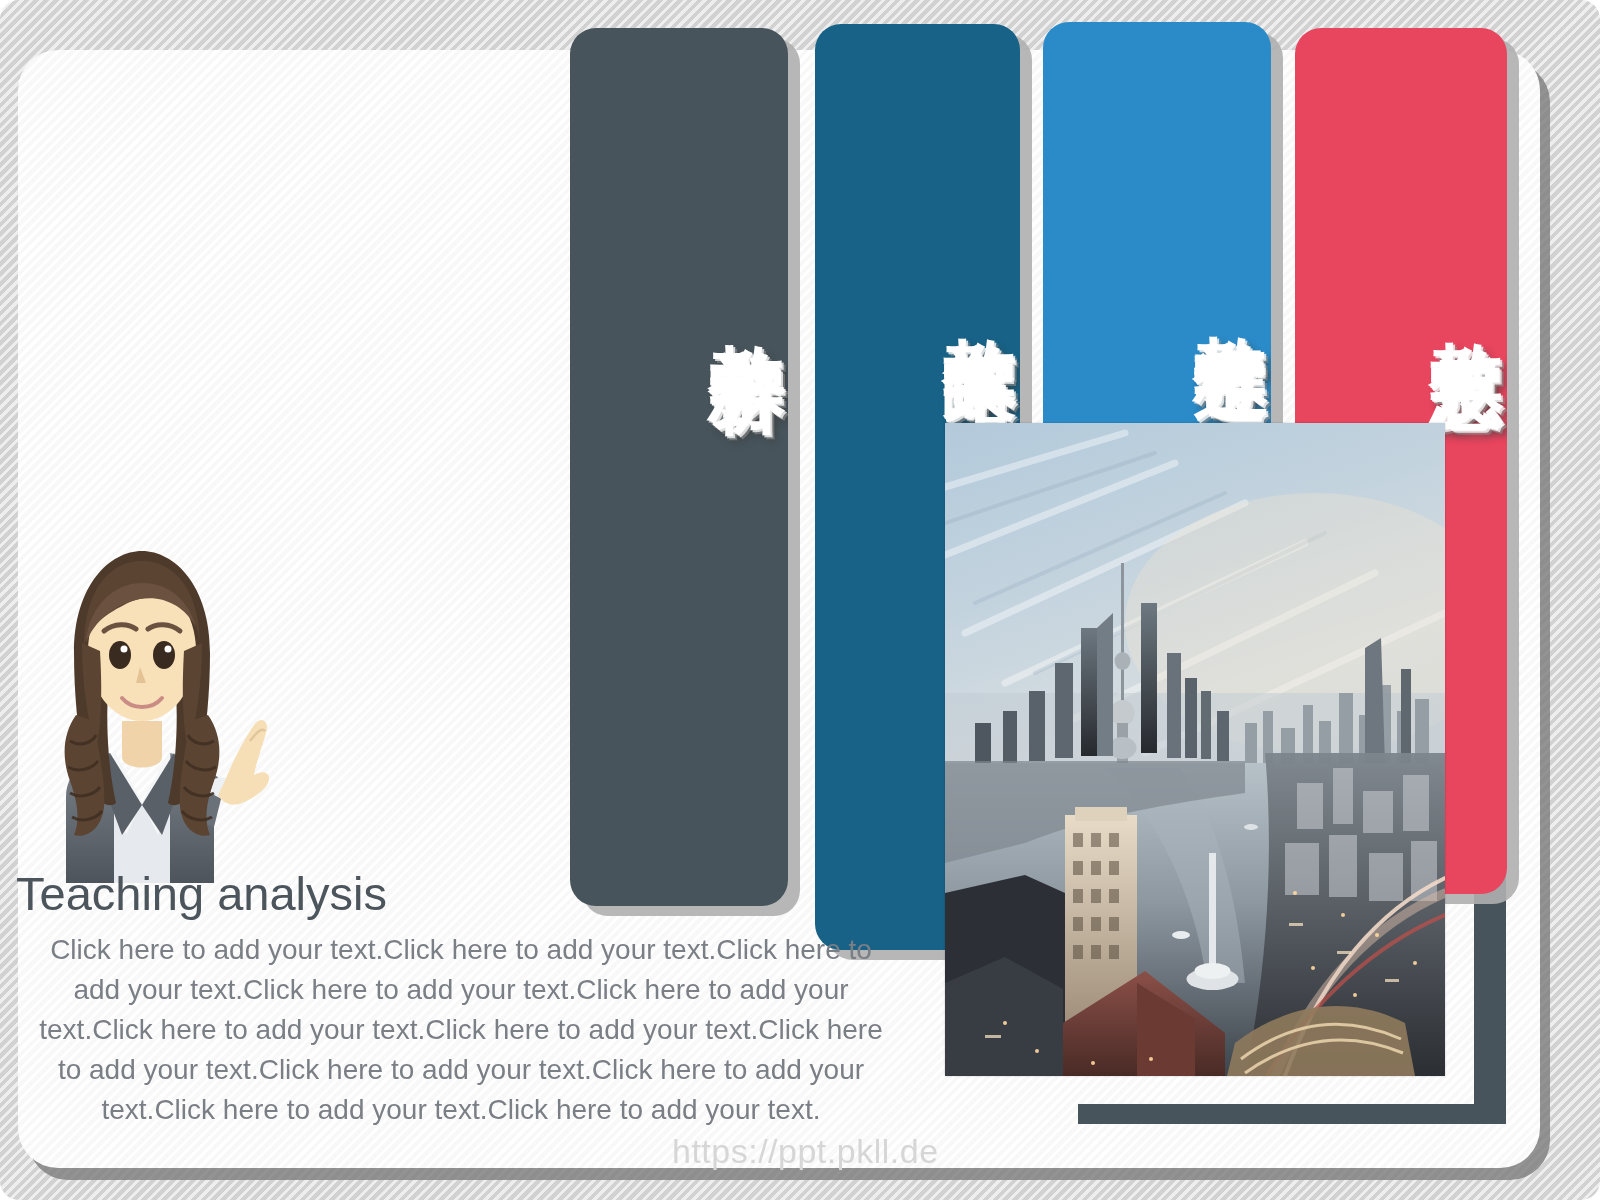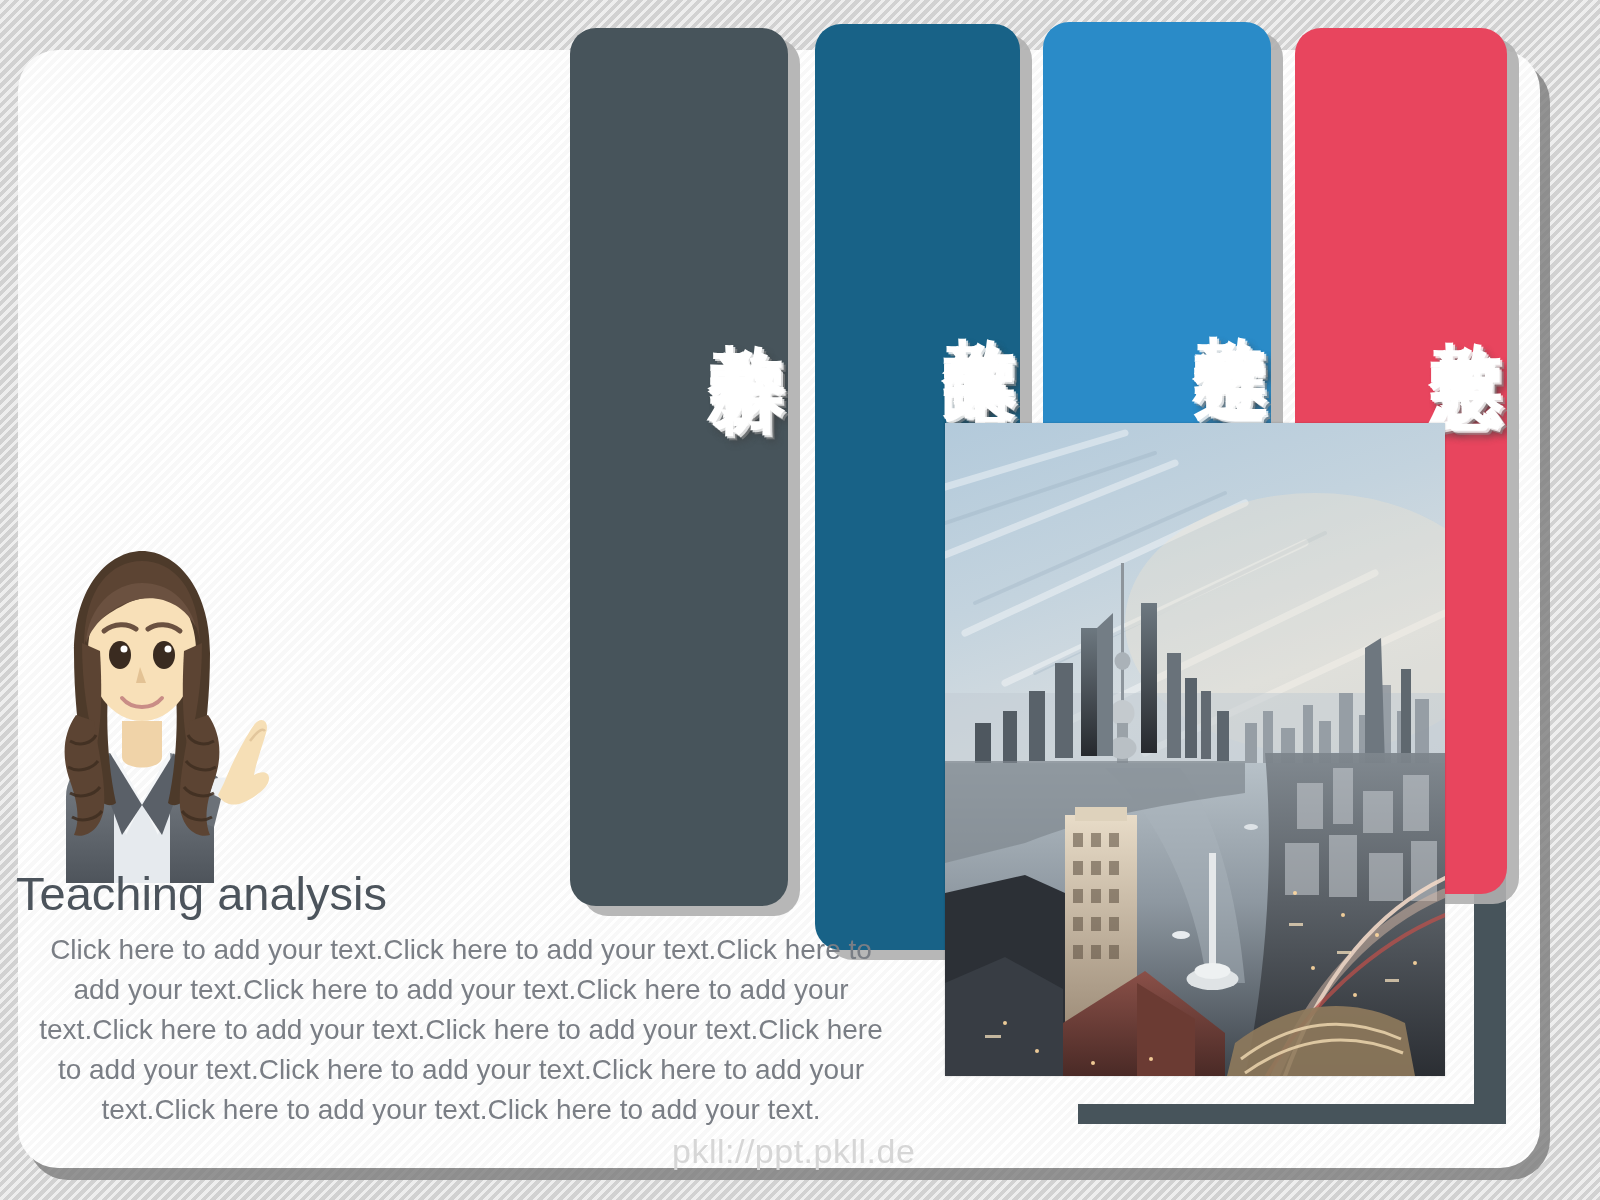--- a/index.html
+++ b/index.html
@@ -17,20 +17,21 @@
     width: 1600px;
     height: 1200px;
     background-color: #d9d9d9;
     background-image:
       repeating-linear-gradient(135deg,
         rgba(255,255,255,0.55) 0px,
         rgba(255,255,255,0.55) 3px,
         rgba(0,0,0,0.035) 3px,
         rgba(0,0,0,0.035) 7px);
     overflow: hidden;
+    border-radius: 19px;
   }
 
   
   #white-panel {
     position: absolute;
     left: 18px;
     top: 50px;
     width: 1522px;
     height: 1118px;
     background-color: #fbfbfb;
@@ -440,15 +441,15 @@
         <path d="M196 258 C186 264, 172 260, 166 252"></path>
         <path d="M194 282 C184 288, 170 284, 164 276"></path>
       </g>
     </svg>
   </div>
 
   <div id="heading">Teaching analysis</div>
 
   <div id="body-copy">Click here to add your text.Click here to add your text.Click here to add your text.Click here to add your text.Click here to add your text.Click here to add your text.Click here to add your text.Click here to add your text.Click here to add your text.Click here to add your text.Click here to add your text.Click here to add your text.</div>
 
-  <div id="watermark">pkll://ppt.pkll.de</div>
+  <div id="watermark">https://ppt.pkll.de</div>
 
 </div>
 
 </body></html>

